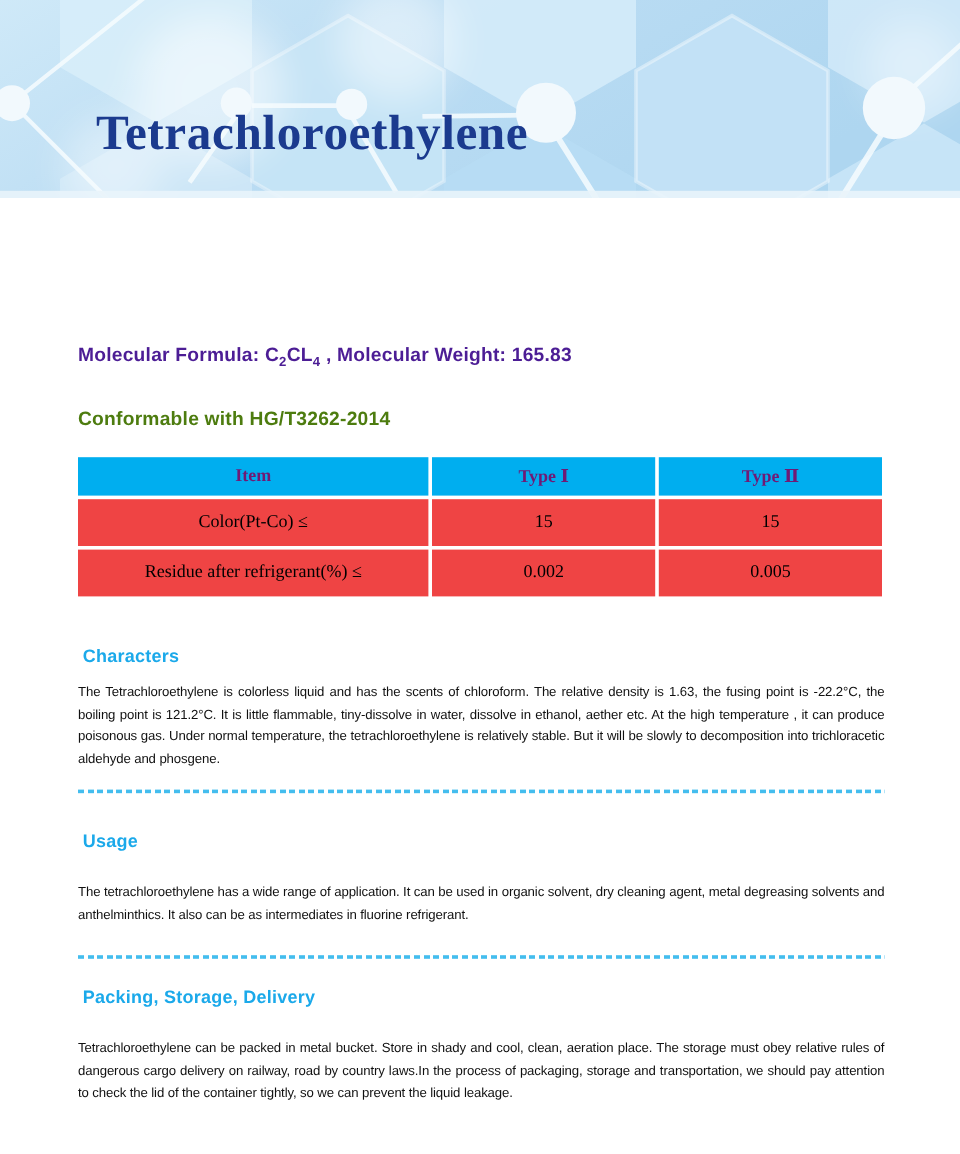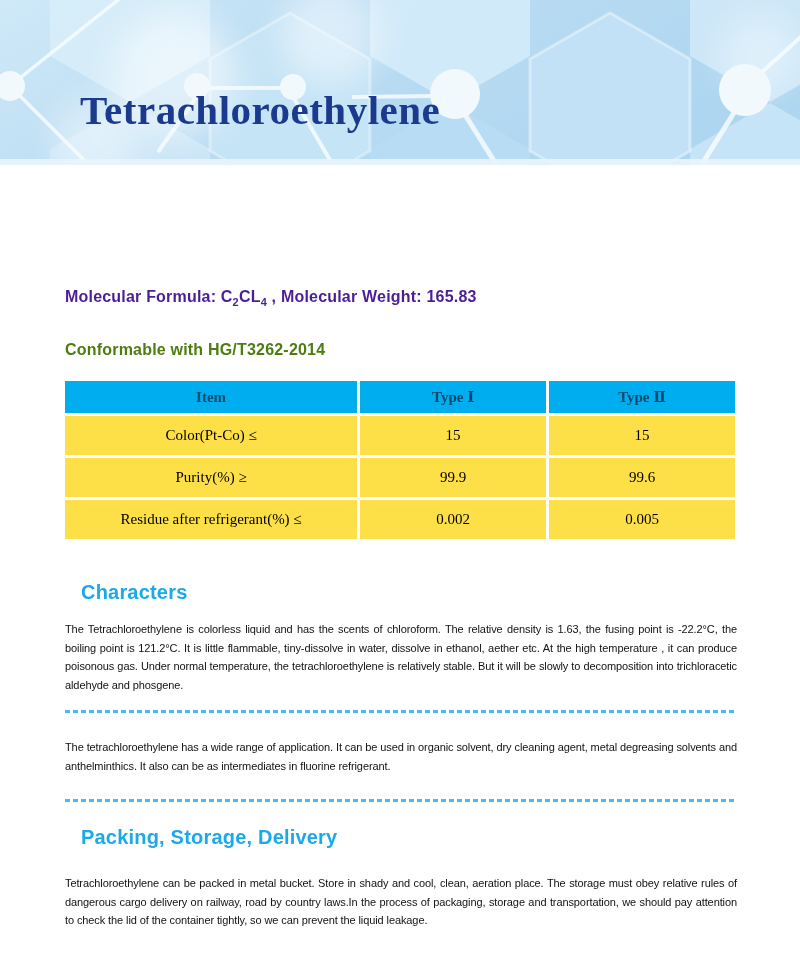--- a/index.html
+++ b/index.html
@@ -28,30 +28,30 @@
   
   table.spec{
     border-collapse:separate;border-spacing:3px;
     margin:19px -3px 0 -3px;width:676px;table-layout:fixed;
     font-family:"Liberation Serif","DejaVu Serif",serif;font-size:15px;
   }
   table.spec col.c1{width:44%;}
   table.spec col.c2{width:28%;}
   table.spec col.c3{width:28%;}
   table.spec th{
-    background:#00aeef;color:#0c4a6e;font-weight:bold;
+    background:#00aeef;color:#701a75;font-weight:bold;
     height:32px;text-align:center;padding:0 6px;
   }
   table.spec td{
-    background:#fde047;color:#000000;height:39px;
+    background:#ef4444;color:#000000;height:39px;
     text-align:center;padding:0 6px;
   }
   
   .section-heading{
-    margin:16px;font-size:20px;font-weight:bold;color:#1ba9ea;letter-spacing:0.2px;
+    margin:4px;font-size:15px;font-weight:bold;color:#1ba9ea;letter-spacing:0.2px;
   }
   .heading-characters{margin-top:39px;}
   .heading-usage{margin-top:32px;}
   .heading-packing{margin-top:24px;}
   .section-body{
     margin:12px 0 0 0;font-size:11px;line-height:18.5px;color:#111111;
     text-align:justify;letter-spacing:-0.1px;
   }
   .body-usage,.body-packing{margin-top:25px;}
   .divider{
@@ -139,37 +139,33 @@
         <th>Type Ⅱ</th>
       </tr>
     </thead>
     <tbody>
       <tr>
         <td>Color(Pt-Co) ≤</td>
         <td>15</td>
         <td>15</td>
       </tr>
       <tr>
-        <td>Purity(%) ≥</td>
-        <td>99.9</td>
-        <td>99.6</td>
-      </tr>
-      <tr>
         <td>Residue after refrigerant(%) ≤</td>
         <td>0.002</td>
         <td>0.005</td>
       </tr>
     </tbody>
   </table>
 
   <h2 class="section-heading heading-characters">Characters</h2>
   <p class="section-body body-characters">The Tetrachloroethylene is colorless liquid and has the scents of chloroform. The relative density is 1.63, the fusing point is -22.2°C, the boiling point is 121.2°C. It is little flammable, tiny-dissolve in water, dissolve in ethanol, aether etc. At the high temperature , it can produce poisonous gas. Under normal temperature, the tetrachloroethylene is relatively stable. But it will be slowly to decomposition into trichloracetic aldehyde and phosgene.</p>
 
   <div class="divider divider-1"></div>
 
+  <h2 class="section-heading heading-usage">Usage</h2>
   <p class="section-body body-usage">The tetrachloroethylene has a wide range of application. It can be used in organic solvent, dry cleaning agent, metal degreasing solvents and anthelminthics. It also can be as intermediates in fluorine refrigerant.</p>
 
   <div class="divider divider-2"></div>
 
   <h2 class="section-heading heading-packing">Packing, Storage, Delivery</h2>
   <p class="section-body body-packing">Tetrachloroethylene can be packed in metal bucket. Store in shady and cool, clean, aeration place. The storage must obey relative rules of dangerous cargo delivery on railway, road by country laws.In the process of packaging, storage and transportation, we should pay attention to check the lid of the container tightly, so we can prevent the liquid leakage.</p>
 
 </div>
 
 </body></html>

